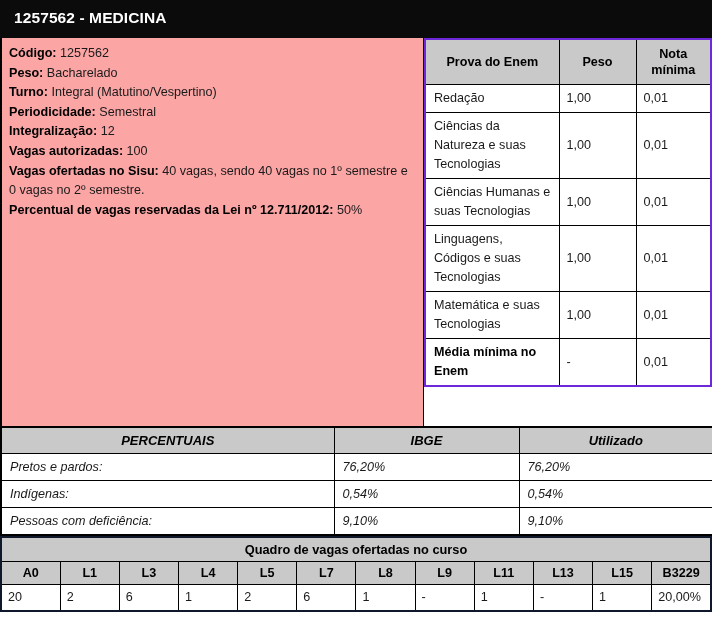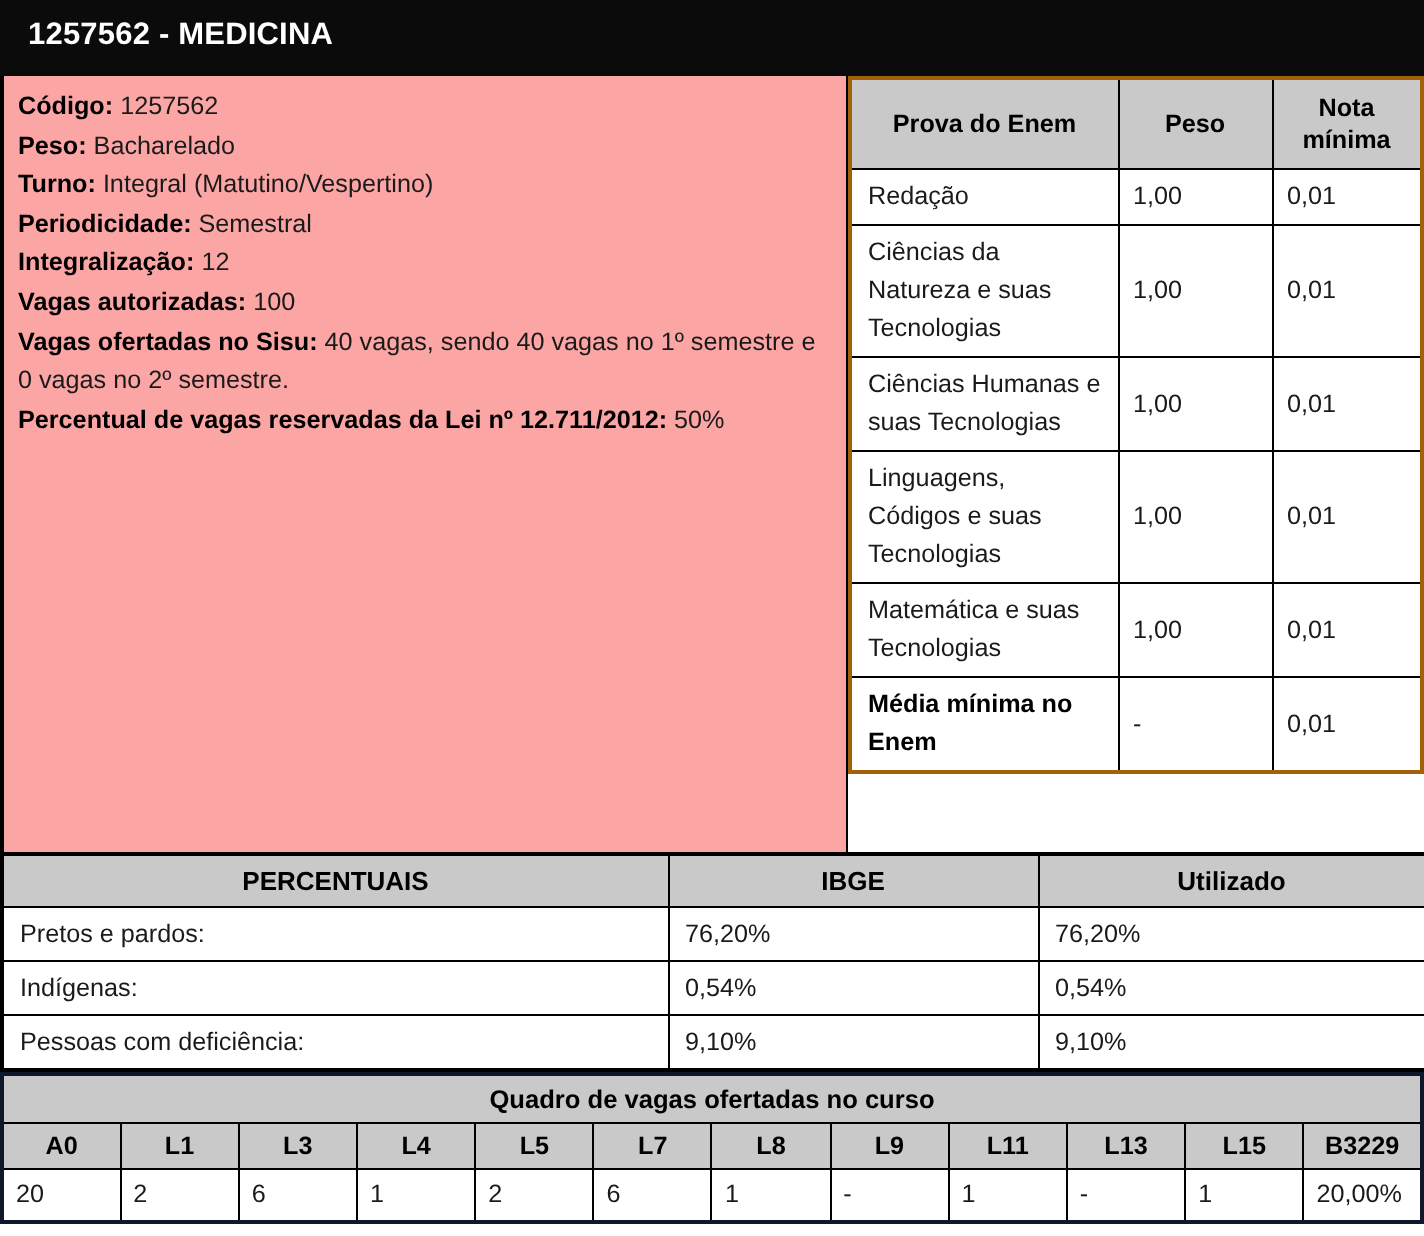--- a/index.html
+++ b/index.html
@@ -94,35 +94,36 @@
 
   
   .enem-wrap {
     position: absolute;
     left: 424px;
     top: 38px;
     width: 288px;
   }
   table.enem {
     width: 286px;
-    border: 2px solid #a16207;
+    border: 2px solid #6d28d9;
   }
   table.enem th.c-prova { width: 134px; }
   table.enem th.c-peso  { width: 77px; }
   table.enem th.c-nota  { width: 75px; }
   table.enem th { padding: 6px 8px; line-height: 16px; }
   table.enem td { line-height: 19px; }
   table.enem td.name { padding-left: 8px; margin-top: 28px; }
 
   
   .perc-wrap {
     position: absolute;
     left: 0;
     top: 426px;
     width: 648px;
+    font-style: italic;
   }
   table.perc {
     width: 712px;
     border: 2px solid #000;
   }
   table.perc th.c-label { width: 333px; }
   table.perc th.c-ibge  { width: 185px; }
   table.perc th.c-util  { width: 194px; }
   table.perc th { padding: 5px 6px; font-size: 13px; }
   table.perc td { padding: 6px 8px; height: 27px; }

